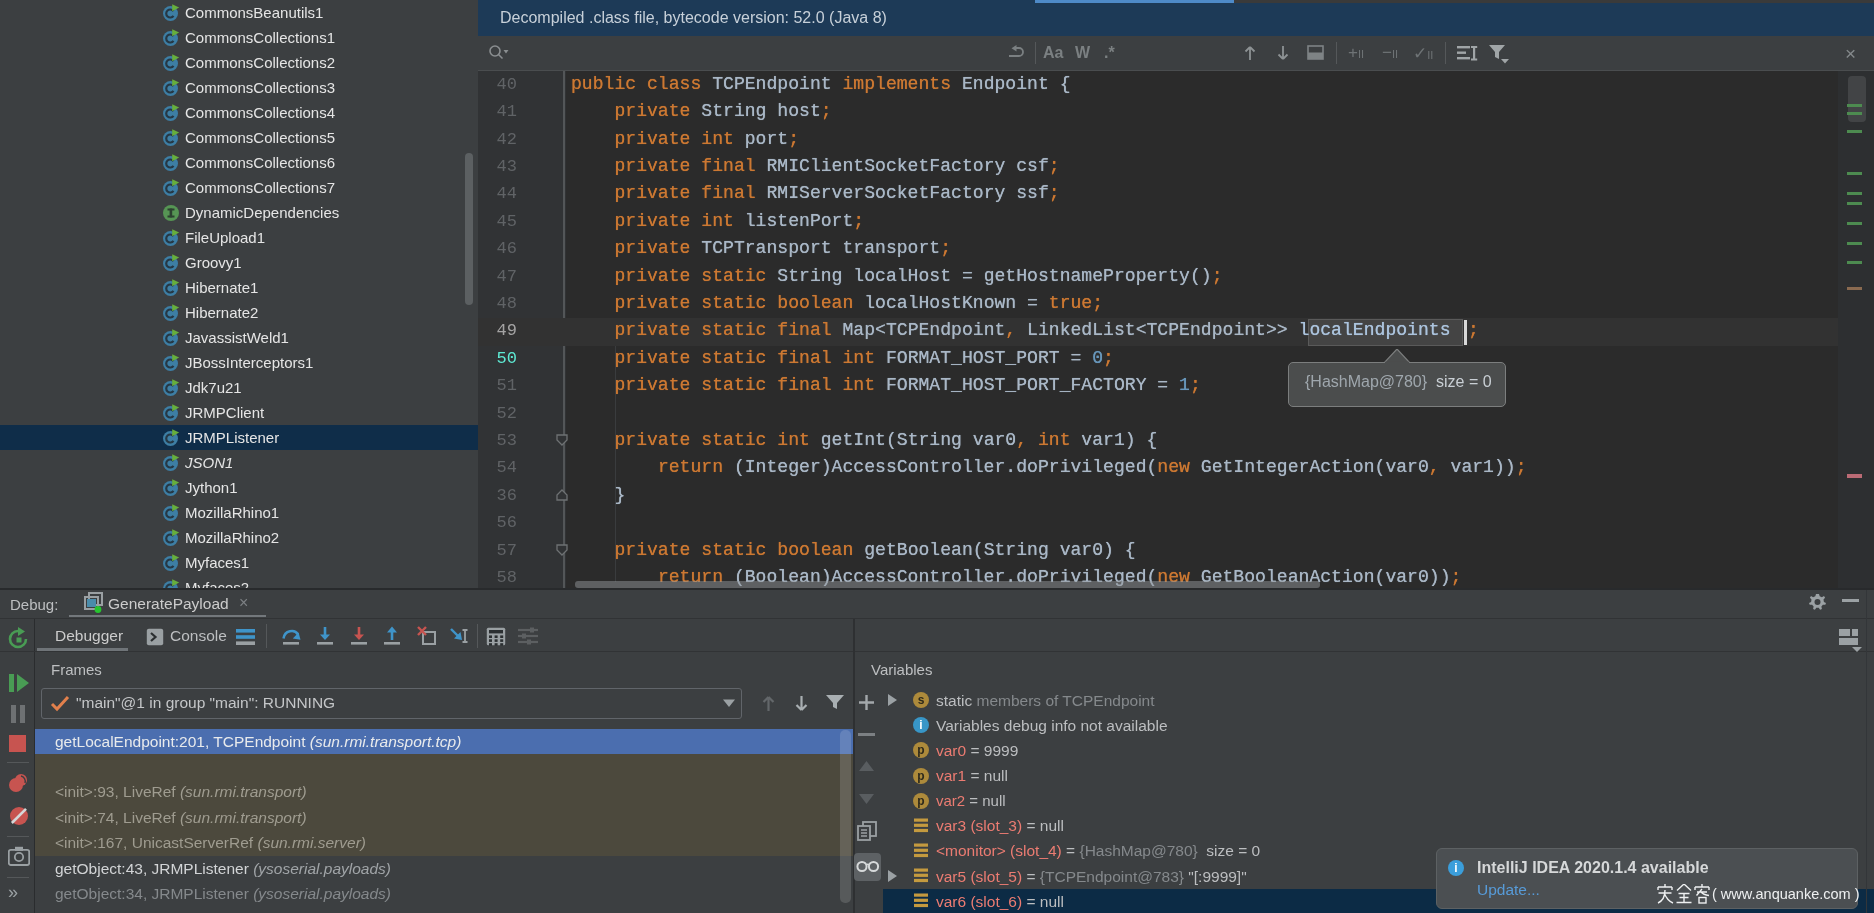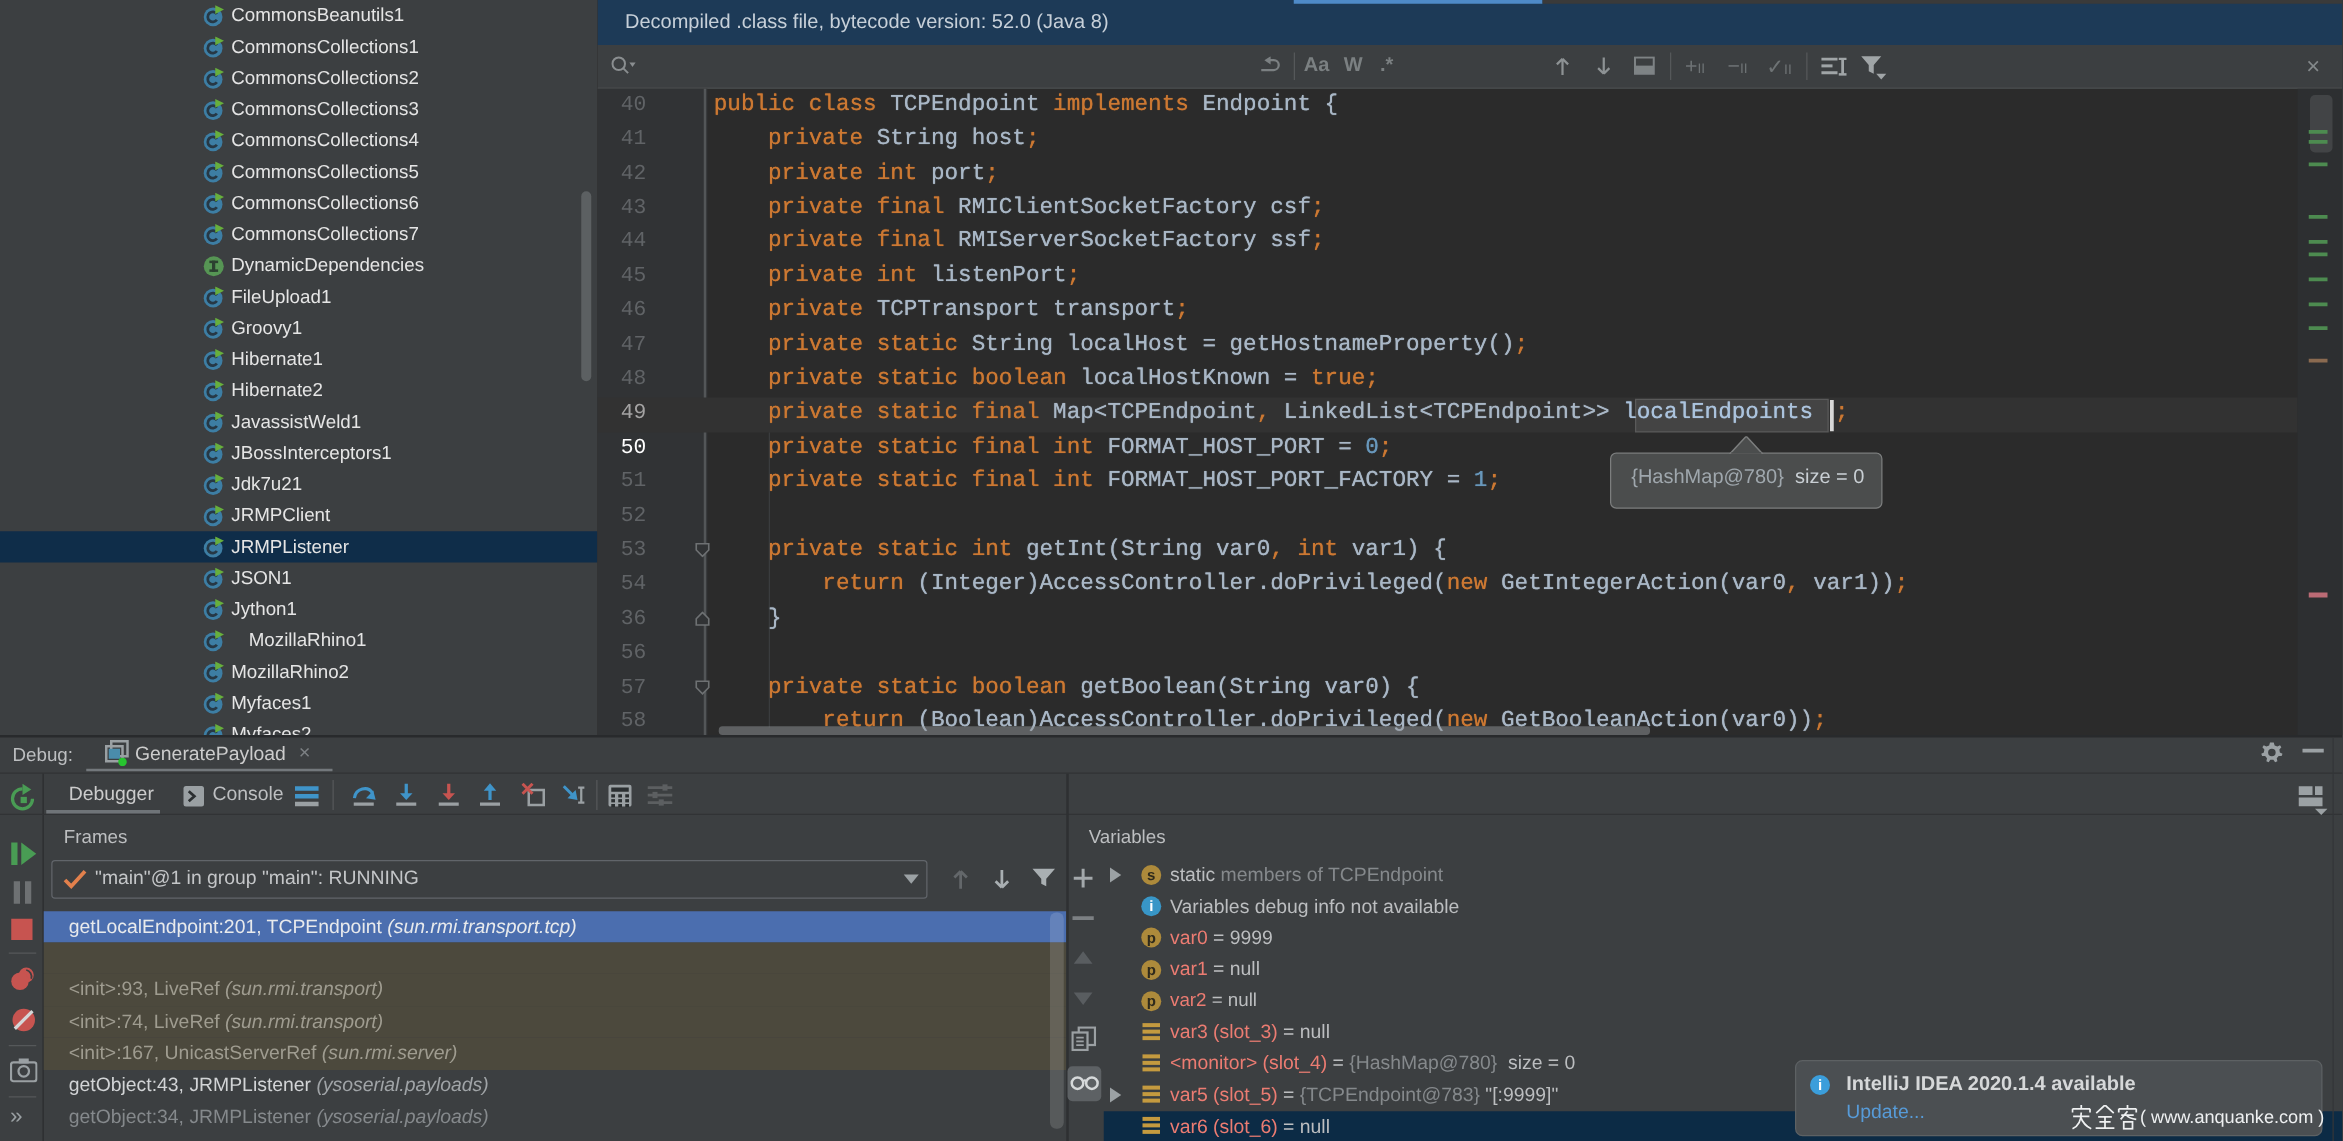--- a/index.html
+++ b/index.html
@@ -129,33 +129,33 @@
         <circle cx="8.5" cy="9.5" r="7.5" fill="#3d7ea4"></circle>
         <path d="M11.5 7.2 A4 4 0 1 0 11.5 11.8" fill="none" stroke="#263845" stroke-width="2.2"></path>
         <polygon points="10.2,0.2 17.2,3.6 10.2,7.2" fill="#67af3c"></polygon>
       </svg>
 <div class="row treetxt" style="left:185px;top:425px;">JRMPListener</div>
 <svg class="abs" style="left:162px;top:454px" width="18" height="18" viewBox="0 0 18 18">
         <circle cx="8.5" cy="9.5" r="7.5" fill="#3d7ea4"></circle>
         <path d="M11.5 7.2 A4 4 0 1 0 11.5 11.8" fill="none" stroke="#263845" stroke-width="2.2"></path>
         <polygon points="10.2,0.2 17.2,3.6 10.2,7.2" fill="#67af3c"></polygon>
       </svg>
-<div class="row treetxt" style="left:185px;top:450px;">JSON1</div>
+<div class="row treetxt" style="left:185px;top:450px;font-style:italic;">JSON1</div>
 <svg class="abs" style="left:162px;top:479px" width="18" height="18" viewBox="0 0 18 18">
         <circle cx="8.5" cy="9.5" r="7.5" fill="#3d7ea4"></circle>
         <path d="M11.5 7.2 A4 4 0 1 0 11.5 11.8" fill="none" stroke="#263845" stroke-width="2.2"></path>
         <polygon points="10.2,0.2 17.2,3.6 10.2,7.2" fill="#67af3c"></polygon>
       </svg>
 <div class="row treetxt" style="left:185px;top:475px;">Jython1</div>
 <svg class="abs" style="left:162px;top:504px" width="18" height="18" viewBox="0 0 18 18">
         <circle cx="8.5" cy="9.5" r="7.5" fill="#3d7ea4"></circle>
         <path d="M11.5 7.2 A4 4 0 1 0 11.5 11.8" fill="none" stroke="#263845" stroke-width="2.2"></path>
         <polygon points="10.2,0.2 17.2,3.6 10.2,7.2" fill="#67af3c"></polygon>
       </svg>
-<div class="row treetxt" style="left:199px;top:500px;text-align:center;">MozillaRhino1</div>
+<div class="row treetxt" style="left:185px;top:500px;text-align:center;">MozillaRhino1</div>
 <svg class="abs" style="left:162px;top:529px" width="18" height="18" viewBox="0 0 18 18">
         <circle cx="8.5" cy="9.5" r="7.5" fill="#3d7ea4"></circle>
         <path d="M11.5 7.2 A4 4 0 1 0 11.5 11.8" fill="none" stroke="#263845" stroke-width="2.2"></path>
         <polygon points="10.2,0.2 17.2,3.6 10.2,7.2" fill="#67af3c"></polygon>
       </svg>
 <div class="row treetxt" style="left:185px;top:525px;">MozillaRhino2</div>
 <svg class="abs" style="left:162px;top:554px" width="18" height="18" viewBox="0 0 18 18">
         <circle cx="8.5" cy="9.5" r="7.5" fill="#3d7ea4"></circle>
         <path d="M11.5 7.2 A4 4 0 1 0 11.5 11.8" fill="none" stroke="#263845" stroke-width="2.2"></path>
         <polygon points="10.2,0.2 17.2,3.6 10.2,7.2" fill="#67af3c"></polygon>
@@ -236,21 +236,21 @@
 <div class="row gut" style="left:0;top:207.8px;color:#606366;">45</div>
 <div class="row code" style="left:93px;top:207.8px;">    <span class="k">private</span> <span class="k">int</span> listenPort<span class="p">;</span></div>
 <div class="row gut" style="left:0;top:235.2px;color:#606366;">46</div>
 <div class="row code" style="left:93px;top:235.2px;">    <span class="k">private</span> TCPTransport transport<span class="p">;</span></div>
 <div class="row gut" style="left:0;top:262.6px;color:#606366;">47</div>
 <div class="row code" style="left:93px;top:262.6px;">    <span class="k">private</span> <span class="k">static</span> String localHost = getHostnameProperty()<span class="p">;</span></div>
 <div class="row gut" style="left:0;top:290.0px;color:#606366;">48</div>
 <div class="row code" style="left:93px;top:290.0px;">    <span class="k">private</span> <span class="k">static</span> <span class="k">boolean</span> localHostKnown = <span class="k">true</span><span class="p">;</span></div>
 <div class="row gut" style="left:0;top:317.4px;color:#a4a3a3;">49</div>
 <div class="row code" style="left:93px;top:317.4px;">    <span class="k">private</span> <span class="k">static</span> <span class="k">final</span> Map&lt;TCPEndpoint<span class="p">,</span> LinkedList&lt;TCPEndpoint&gt;&gt; <span style="color:#abc3dd">localEndpoints</span></div>
-<div class="row gut" style="left:0;top:344.8px;color:#ffffff;">50</div>
+<div class="row gut" style="left:0;top:344.8px;color:#5eead4;">50</div>
 <div class="row code" style="left:93px;top:344.8px;">    <span class="k">private</span> <span class="k">static</span> <span class="k">final</span> <span class="k">int</span> FORMAT_HOST_PORT = <span class="n">0</span><span class="p">;</span></div>
 <div class="row gut" style="left:0;top:372.2px;color:#606366;">51</div>
 <div class="row code" style="left:93px;top:372.2px;">    <span class="k">private</span> <span class="k">static</span> <span class="k">final</span> <span class="k">int</span> FORMAT_HOST_PORT_FACTORY = <span class="n">1</span><span class="p">;</span></div>
 <div class="row gut" style="left:0;top:399.6px;color:#606366;">52</div>
 <div class="row code" style="left:93px;top:399.6px;"></div>
 <div class="row gut" style="left:0;top:427.0px;color:#606366;">53</div>
 <div class="row code" style="left:93px;top:427.0px;">    <span class="k">private</span> <span class="k">static</span> <span class="k">int</span> getInt(String var0<span class="p">,</span> <span class="k">int</span> var1) {</div>
 <div class="row gut" style="left:0;top:454.4px;color:#606366;">54</div>
 <div class="row code" style="left:93px;top:454.4px;">        <span class="k">return</span> (Integer)AccessController.doPrivileged(<span class="k">new</span> GetIntegerAction(var0<span class="p">,</span> var1))<span class="p">;</span></div>
 <div class="row gut" style="left:0;top:481.8px;color:#606366;">36</div>

